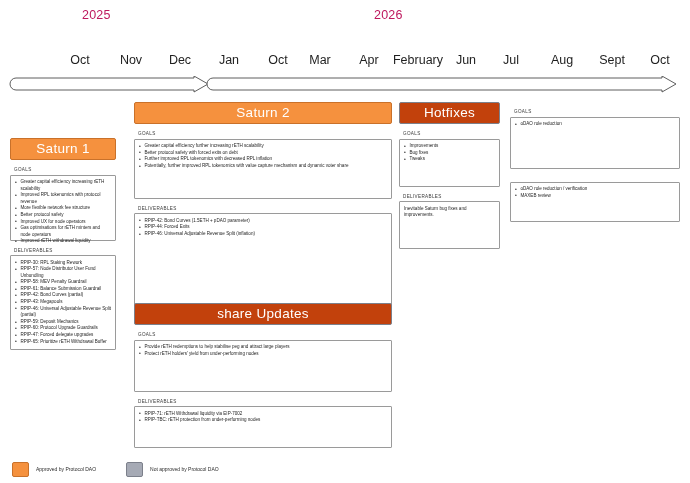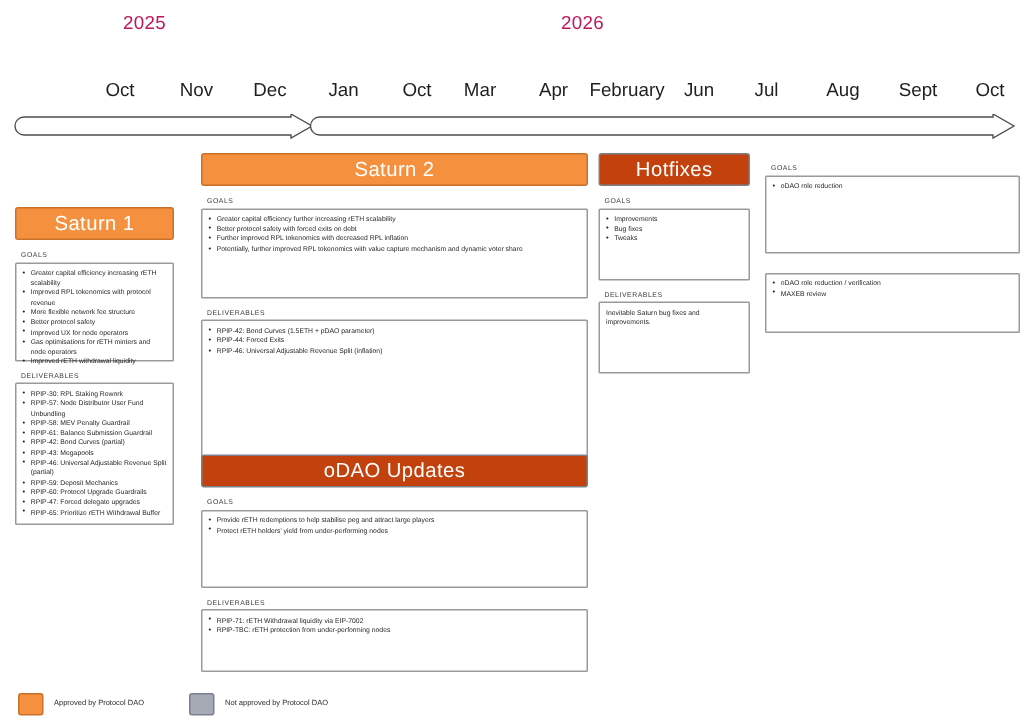--- a/index.html
+++ b/index.html
@@ -239,21 +239,21 @@
 
   <div class="box" id="future-deliverables-box">
     <ul class="items">
       <li>oDAO role reduction / verification</li>
       <li>MAXEB review</li>
     </ul>
   </div>
 </div>
 
 <div class="col" id="col-reth">
-  <div class="phase-header notapproved">oDAO Updates</div>
+  <div class="phase-header notapproved">share Updates</div>
 
   <div class="section-label">GOALS</div>
   <div class="box" id="reth-goals-box">
     <ul class="items">
       <li>Provide rETH redemptions to help stabilise peg and attract large players</li>
       <li>Protect rETH holders' yield from under-performing nodes</li>
     </ul>
   </div>
 
   <div class="section-label">DELIVERABLES</div>

